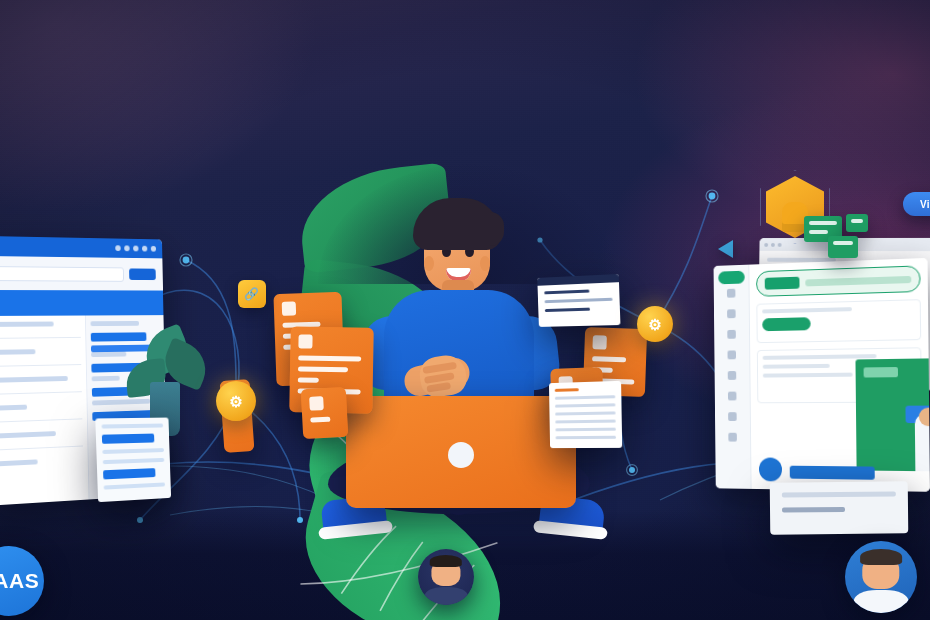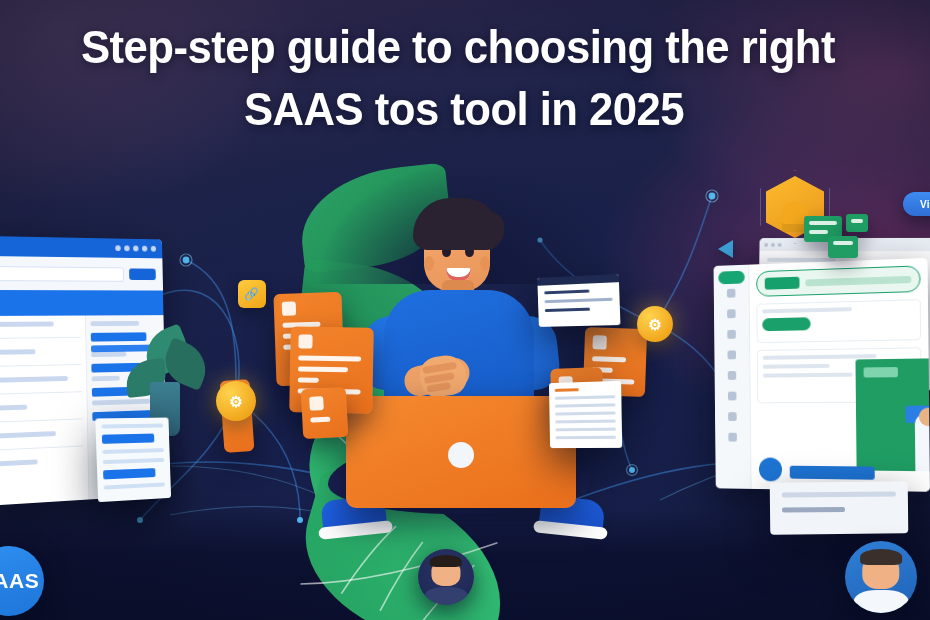--- a/index.html
+++ b/index.html
@@ -611,18 +611,14 @@
     <div class="av-hair"></div>
     <div class="av-body"></div>
   </div>
 
   <div class="avatar" id="avatar-right">
     <div class="av-face"></div>
     <div class="av-hair"></div>
     <div class="av-body"></div>
   </div>
 
-  <div class="headline">
-    <div class="hl-line l1">Step-step guide to choosing the right</div>
-    <div class="hl-line l2">SAAS tos tool in 2025</div>
-  </div>
 
 </div>
 
 </body></html>

